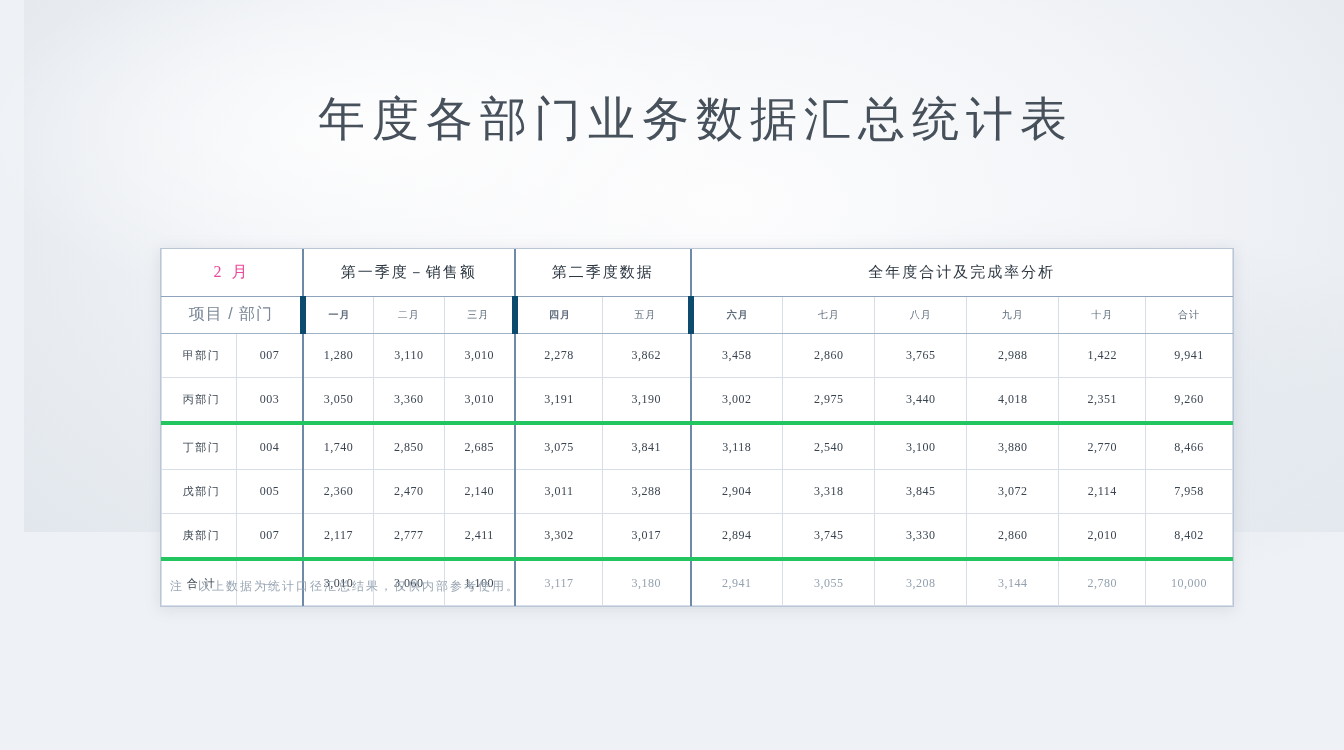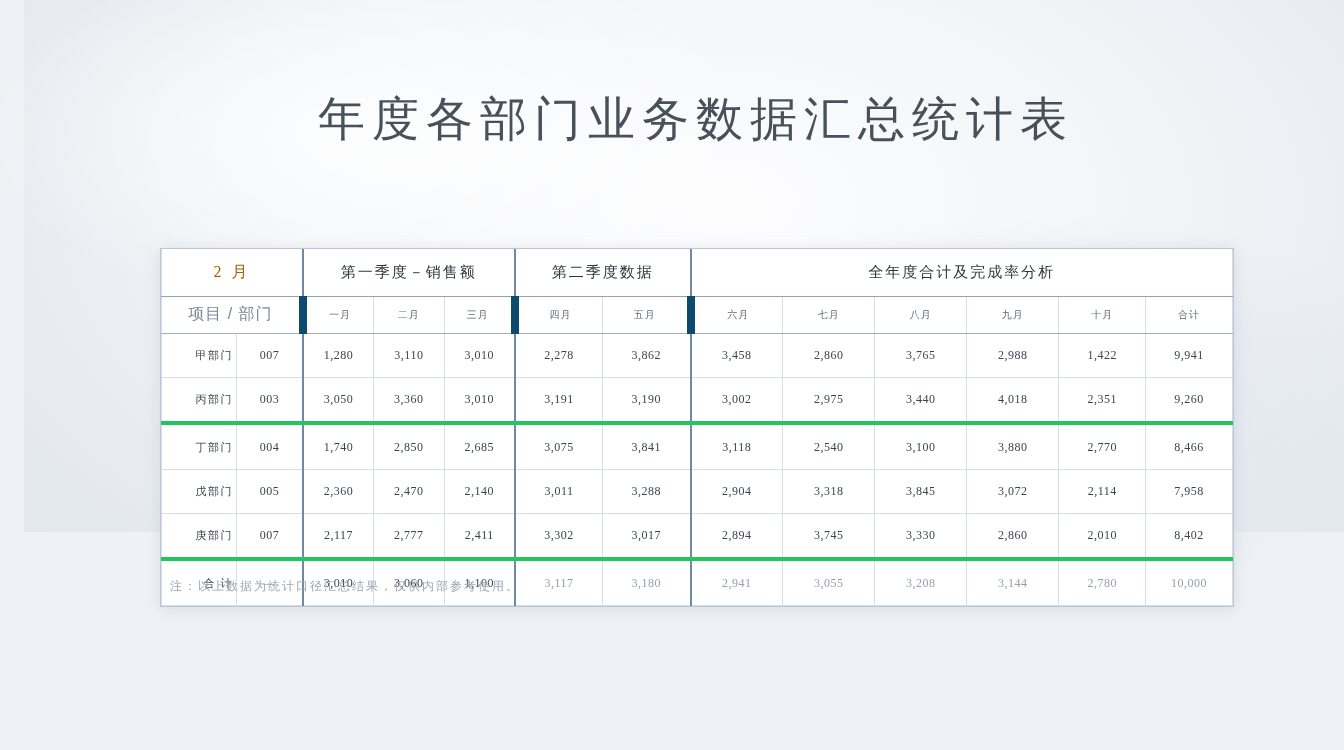--- a/index.html
+++ b/index.html
@@ -100,37 +100,37 @@
     font-family: "Liberation Serif", serif;
   }
   tr.group-row td.sep-left { border-left: 2px solid #6f8aa6; }
   tr.sub-row td {
     height: 22px;
     font-size: 10px;
     color: #5d6b7b;
     border-bottom: 1px solid #9fb2c6;
     letter-spacing: 1px;
   }
-  tr.sub-row td.sep-left { border-left: 8px solid #0c4a6e; }
+  tr.sub-row td.sep-left { border-left: 6px solid #0c4a6e; font-weight: bold; }
   tr.data-row td {
     height: 27px;
     letter-spacing: 0.5px;
   }
   tr.data-row td.sep-left { border-left: 2px solid #6f8aa6; }
   tr.band td { border-bottom: 4px solid #22c55e; }
   tr.data-row td.lbl {
-    text-align: right;
+    text-align: center;
     padding-left: 8px;
     letter-spacing: 1.5px;
   }
   tr.data-row td.num { font-family: "Liberation Serif", serif; font-size: 12px; }
   .corner-cell {
     font-size: 16px;
     letter-spacing: 3px;
-    color: #a16207;
+    color: #ec4899;
     font-family: "Liberation Serif", serif;
   }
   .corner-sub {
     font-size: 16px;
     color: #7a8796;
     letter-spacing: 1px;
   }
   .faint { color: #93a0ae; }
   .footer-note {
     position: absolute;

